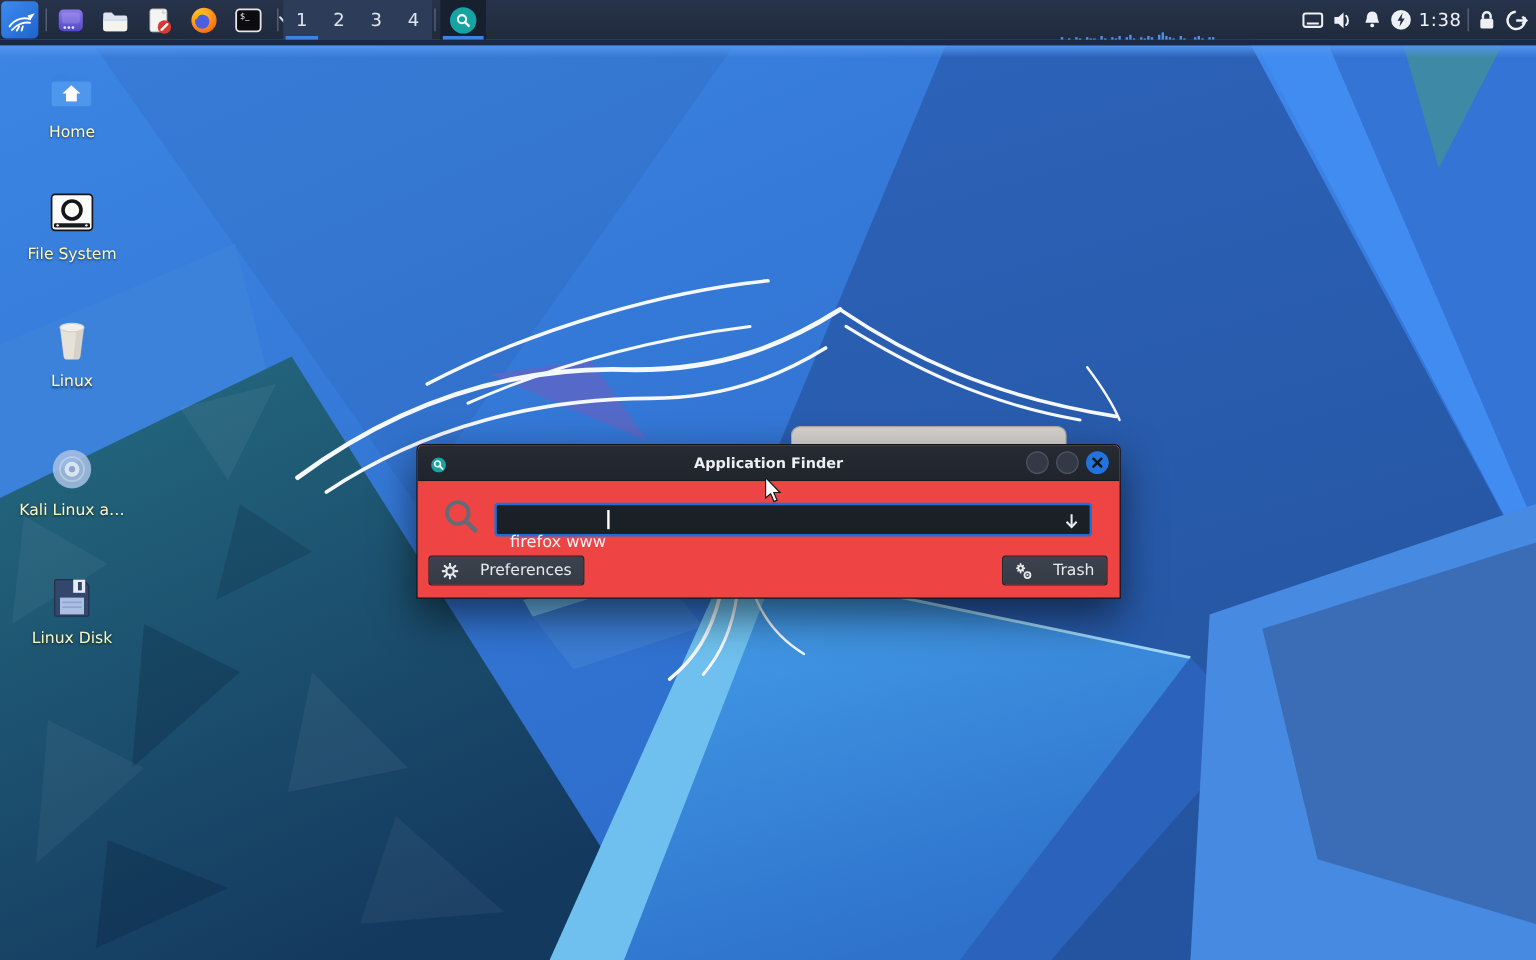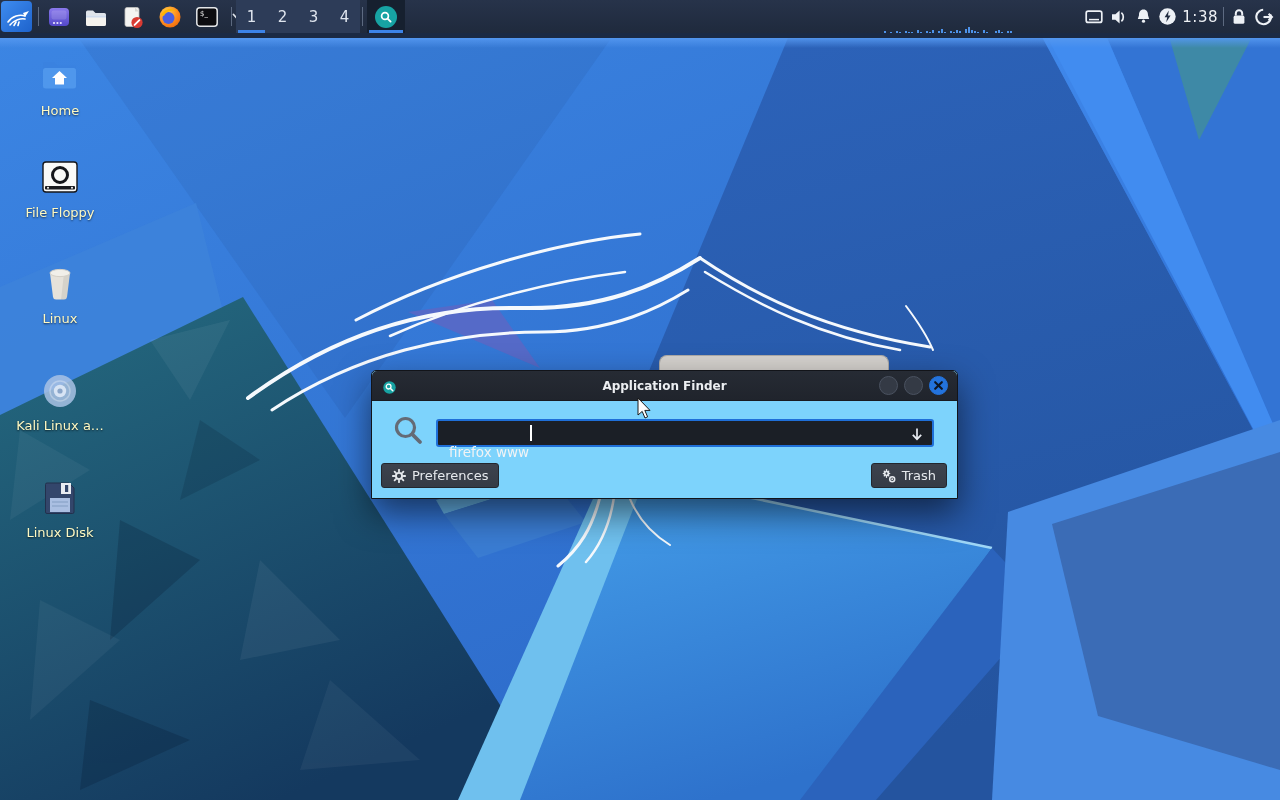--- a/index.html
+++ b/index.html
@@ -28,38 +28,38 @@
   .clock{color:#eef1f5;font-size:15px;letter-spacing:.5px;}
   .tray .vsep2{width:1px;height:19px;background:rgba(165,180,205,.45);}
   
   .desk-item{position:absolute;left:8px;width:104px;display:flex;flex-direction:column;align-items:center;z-index:5;}
   .desk-label{margin-top:7px;color:#fef9c3;font-size:13px;text-align:center;
               text-shadow:0 1px 2px rgba(0,0,0,.65);white-space:nowrap;}
   
   .ghost{position:absolute;left:659px;top:355px;width:228px;height:17px;z-index:10;
          background:#d5d2ce;border:1px solid #aeaba7;border-bottom:none;border-radius:8px 8px 0 0;}
   
-  .dialog{position:absolute;left:371px;top:370px;width:585px;height:127px;z-index:20;
-          background:#7dd3fc;border:1px solid #121419;border-radius:5px 5px 0 0;
+  .dialog{position:absolute;left:347px;top:370px;width:585px;height:127px;z-index:20;
+          background:#ef4444;border:1px solid #121419;border-radius:5px 5px 0 0;
           box-shadow:0 14px 34px rgba(0,0,0,.55);}
   .titlebar{position:absolute;left:0;top:0;right:0;height:29px;background:linear-gradient(#262b34,#20242c);
             border-bottom:1px solid #181b20;border-radius:5px 5px 0 0;}
   .title-text{position:absolute;left:0;right:0;top:0;height:29px;display:flex;align-items:center;justify-content:center;
               color:#eceef1;font-weight:bold;font-size:12px;}
   .title-ico{position:absolute;left:11px;top:8px;}
   .winbtns{position:absolute;right:9px;top:5px;display:flex;gap:6px;}
   .wbtn{width:19px;height:19px;border-radius:50%;background:#343a45;border:1px solid #4a5260;box-sizing:border-box;}
   .wbtn.close{background:#2373dd;border-color:#2373dd;display:flex;align-items:center;justify-content:center;}
   .big-search{position:absolute;left:20px;top:43px;}
   .entry{position:absolute;left:64px;top:48px;width:498px;height:28px;background:#1b1f26;
          border:2px solid #1f6fd8;border-radius:3px;display:flex;align-items:center;padding:0 28px 0 11px;box-sizing:border-box;}
   .entry-text{color:#f1f3f5;font-size:13.5px;white-space:pre;margin-top:37px;}
   .caret{display:inline-block;width:1.5px;height:16px;background:#ffffff;margin-left:1px;}
   .entry-arrow{position:absolute;right:8px;top:6px;}
-  .btn{position:absolute;height:25px;display:flex;align-items:center;gap:6px;padding:0 10px;
+  .btn{position:absolute;height:25px;display:flex;align-items:center;gap:18px;padding:0 10px;
        background:linear-gradient(#3d434e,#353b45);border:1px solid #23262d;border-radius:3px;
        color:#e6e9ed;font-size:13px;box-sizing:border-box;}
   .btn-prefs{left:9px;top:92px;}
   .btn-launch{right:10px;top:92px;}
   
   .cursor{position:absolute;left:637px;top:398px;z-index:60;}
 </style>
 </head>
 <body>
 
@@ -324,21 +324,21 @@
   <div class="desk-label">Home</div>
 </div>
 <div class="desk-item" style="top:158px">
   <svg width="40" height="40" viewBox="0 0 40 40">
     <rect x="3" y="4" width="34" height="30" rx="3" fill="#fafaf8" stroke="#15161a" stroke-width="1.4"></rect>
     <circle cx="20" cy="17" r="7.5" fill="none" stroke="#15161a" stroke-width="3"></circle>
     <rect x="5" y="28" width="30" height="3.6" rx="1" fill="#1a1b1f"></rect>
     <circle cx="8" cy="29.8" r="1" fill="#fafaf8"></circle>
       <circle cx="32" cy="29.8" r="1" fill="#fafaf8"></circle>
   </svg>
-  <div class="desk-label">File Floppy</div>
+  <div class="desk-label">File System</div>
 </div>
 <div class="desk-item" style="top:264px">
   <svg width="40" height="40" viewBox="0 0 40 40">
     <path d="M10,9 L13,33 a3,3 0 0 0 3,2.6 h8 a3,3 0 0 0 3,-2.6 L30,9 Z" fill="#e6e2da"></path>
     <path d="M24,9 L30,9 L27,33 a3,3 0 0 1 -3,2.6 h-3 Z" fill="rgba(0,0,0,0.07)"></path>
     <ellipse cx="20" cy="9" rx="10" ry="3.6" fill="#f1efe9" stroke="#d4d0c7" stroke-width="1"></ellipse>
   </svg>
   <div class="desk-label">Linux</div>
 </div>
 <div class="desk-item" style="top:371px">

